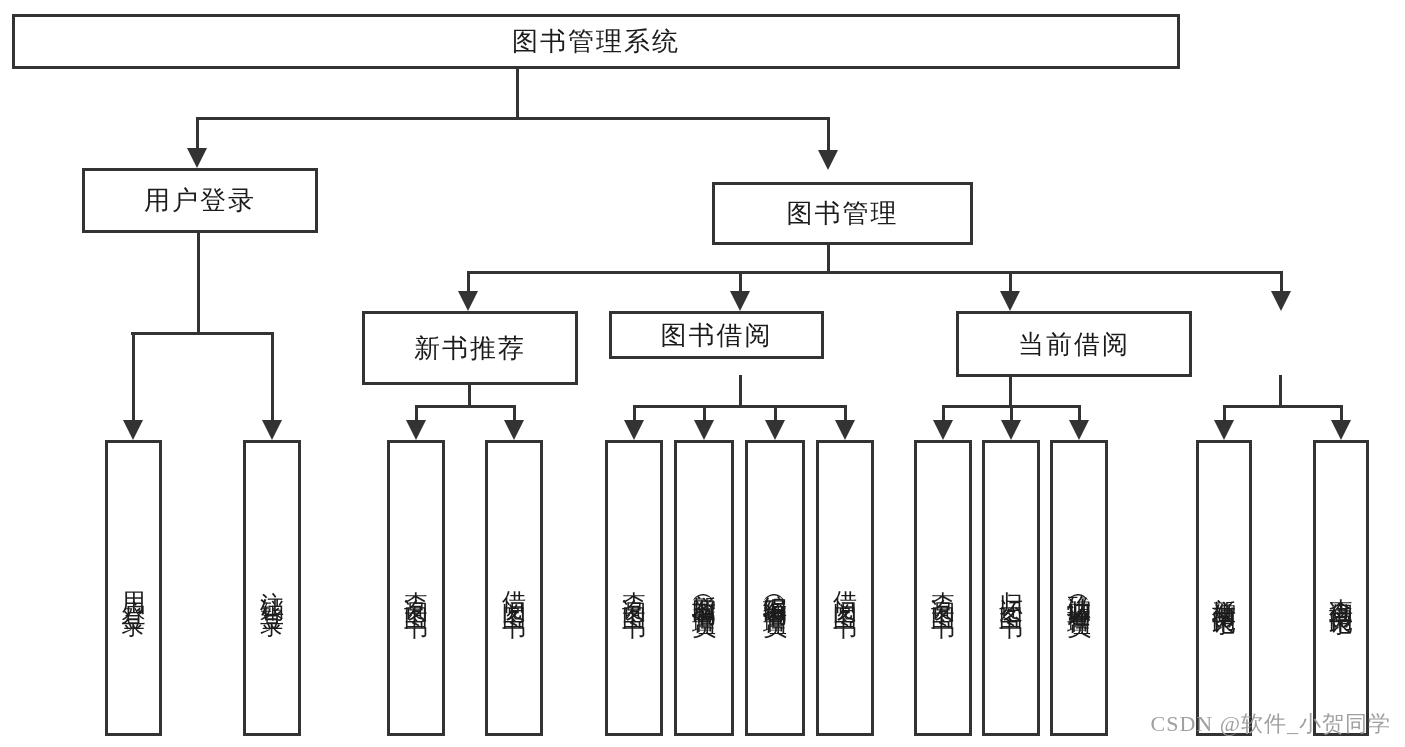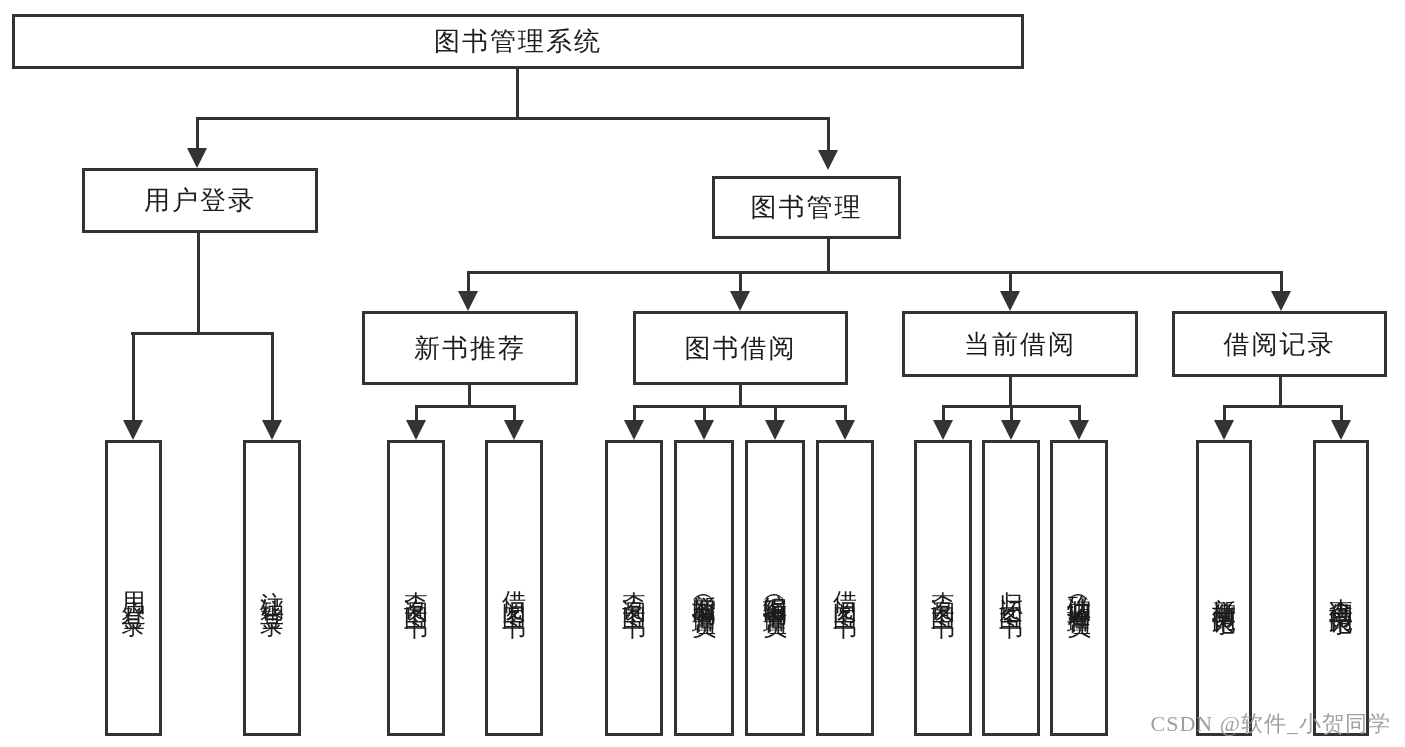--- a/index.html
+++ b/index.html
@@ -122,42 +122,39 @@
     <div class="ar" style="left:1069px;top:420px"></div>
 
     <div class="vl" style="left:1279px;top:375px;height:33px"></div>
     <div class="hl" style="left:1223px;top:405px;width:119px"></div>
     <div class="vl" style="left:1223px;top:405px;height:17px"></div>
     <div class="ar" style="left:1214px;top:420px"></div>
     <div class="vl" style="left:1340px;top:405px;height:17px"></div>
     <div class="ar" style="left:1331px;top:420px"></div>
   </div>
 
-  <div class="box" style="left:12px;top:14px;width:1012px;height:55px">
+  <div class="box" style="left:12px;top:14px;width:1168px;height:55px">
     <span class="hlabel">图书管理系统</span>
   </div>
 
   <div class="box" style="left:82px;top:168px;width:236px;height:65px">
     <span class="hlabel">用户登录</span>
   </div>
-  <div class="box" style="left:712px;top:176px;width:189px;height:63px">
+  <div class="box" style="left:712px;top:182px;width:261px;height:63px">
     <span class="hlabel">图书管理</span>
   </div>
 
   <div class="box" style="left:362px;top:311px;width:216px;height:74px">
     <span class="hlabel">新书推荐</span>
   </div>
-  <div class="box" style="left:633px;top:311px;width:215px;height:74px">
+  <div class="box" style="left:609px;top:311px;width:215px;height:48px">
     <span class="hlabel">图书借阅</span>
   </div>
-  <div class="box" style="left:902px;top:311px;width:236px;height:66px">
+  <div class="box" style="left:956px;top:311px;width:236px;height:66px">
     <span class="hlabel">当前借阅</span>
-  </div>
-  <div class="box" style="left:1172px;top:311px;width:215px;height:66px">
-    <span class="hlabel">借阅记录</span>
   </div>
 
   <div class="box" style="left:105px;top:440px;width:57px;height:296px">
     <span class="vlabel">用户登录</span>
   </div>
   <div class="box" style="left:243px;top:440px;width:58px;height:296px">
     <span class="vlabel">注销登录</span>
   </div>
 
   <div class="box" style="left:387px;top:440px;width:58px;height:296px">

